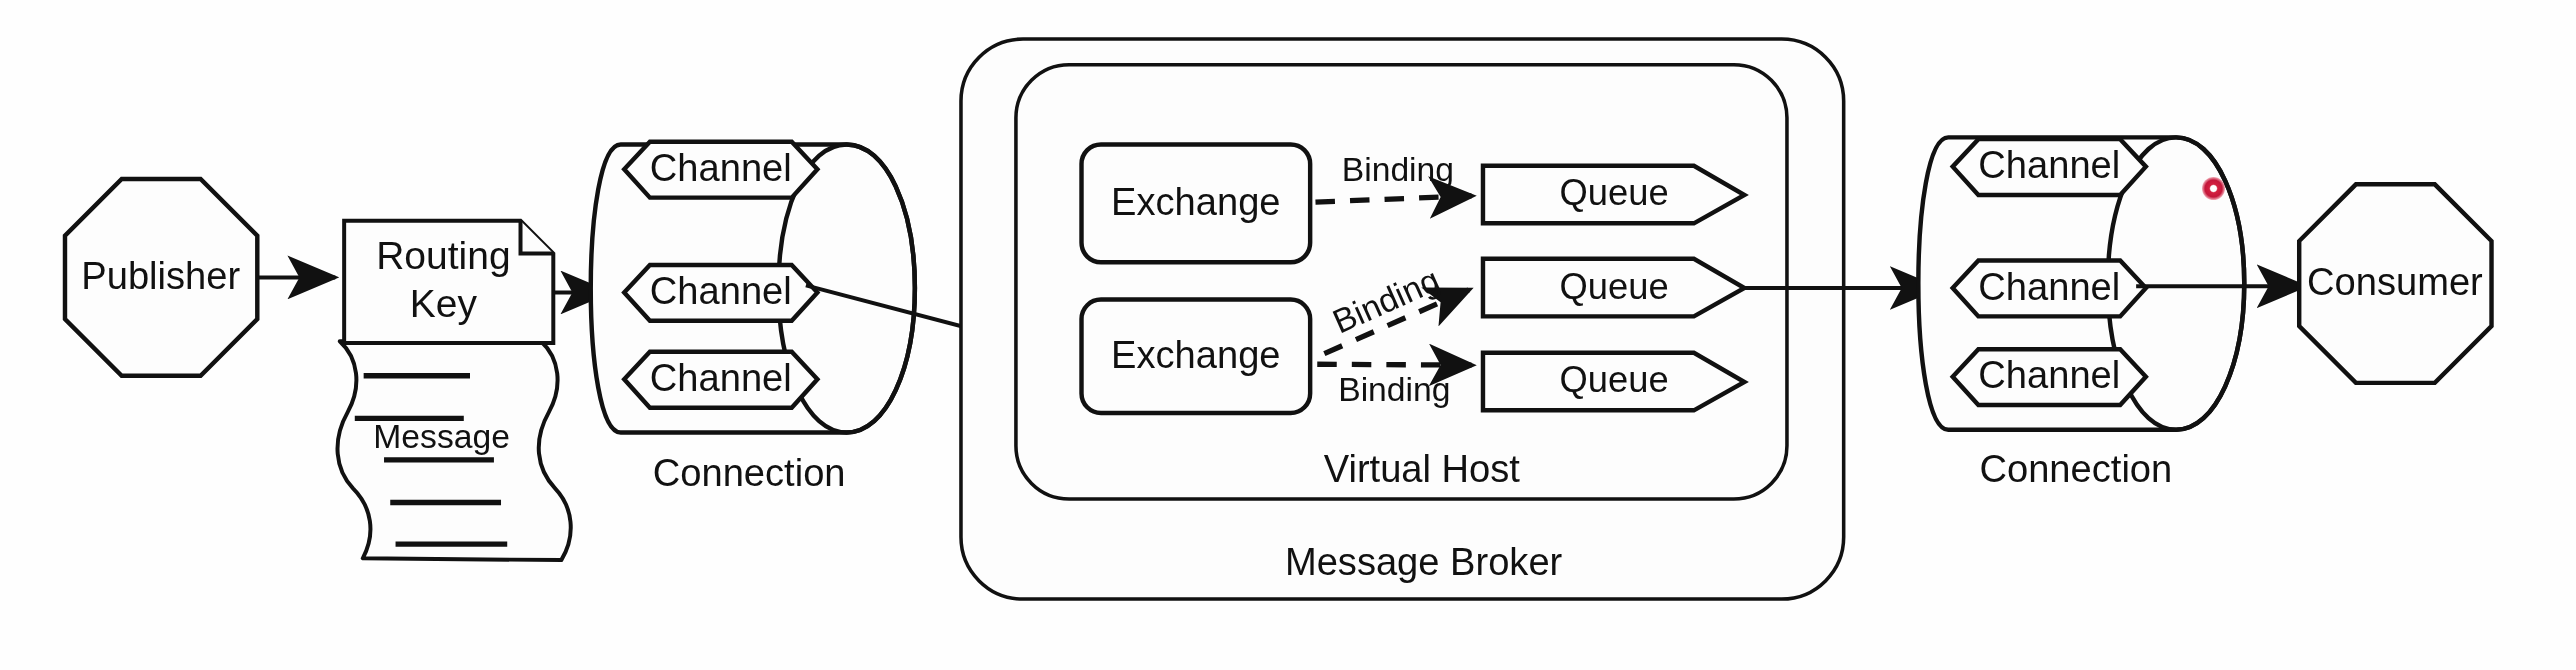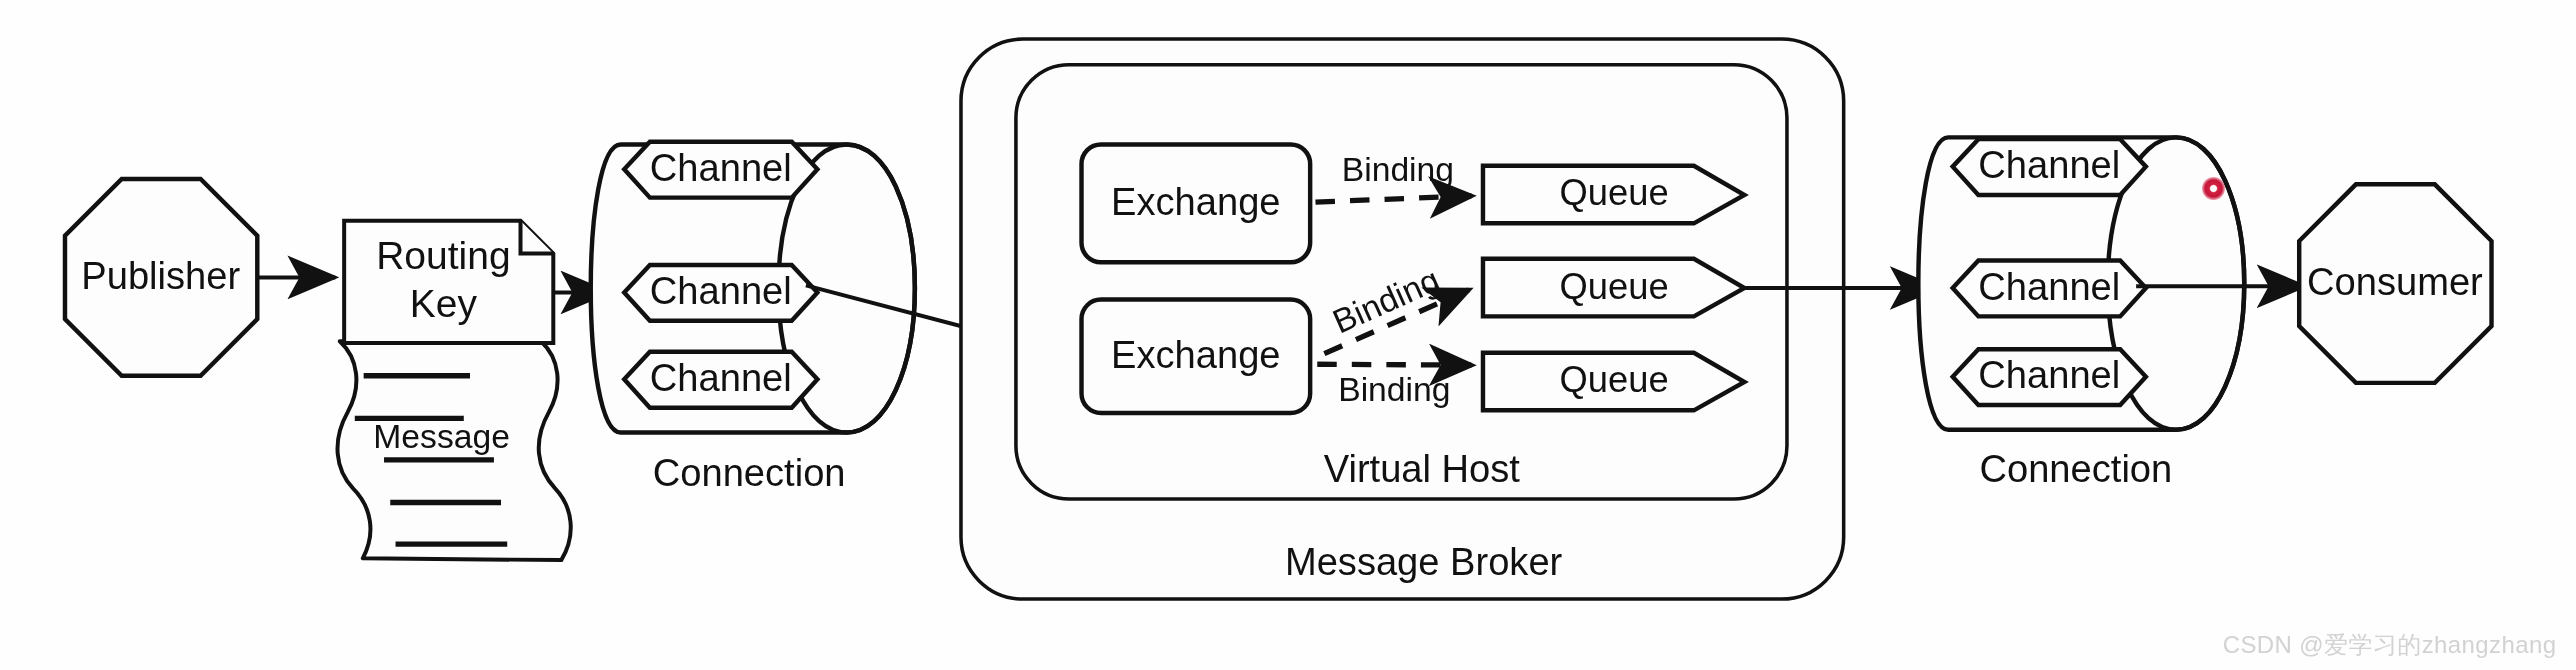--- a/index.html
+++ b/index.html
@@ -279,16 +279,15 @@
 
     <g>
       <polygon class="shape-stroke" points="2658,208 2747,208 2811,272 2811,368 2747,432 2658,432 2594,368 2594,272"></polygon>
       <text class="lbl lbl-node" x="2702" y="321">Consumer</text>
     </g>
 
   </svg>
 
   <div class="cursor-dot"></div>
 
-  <div class="watermark">CSDN @爱学习的zhangzhang</div>
 
 </div>
 
 
 </body></html>

